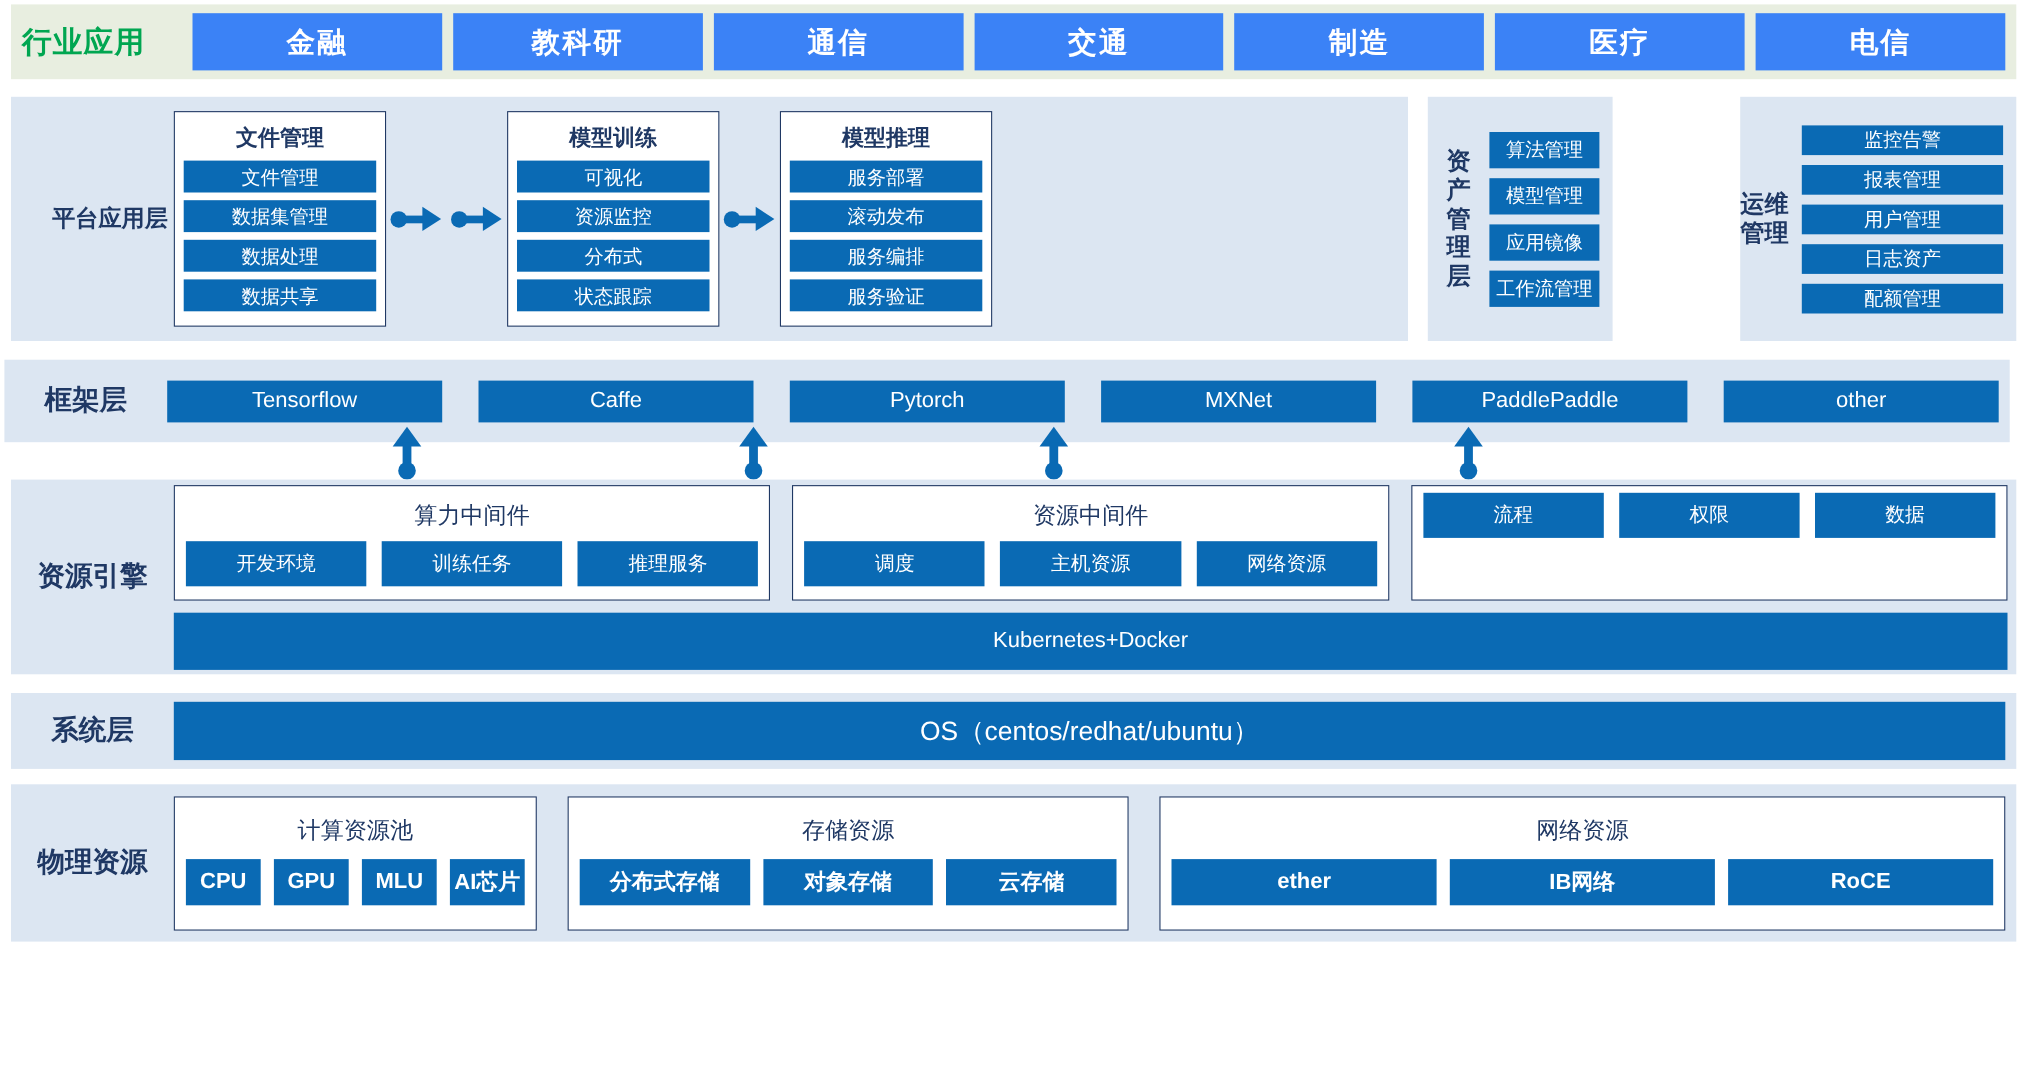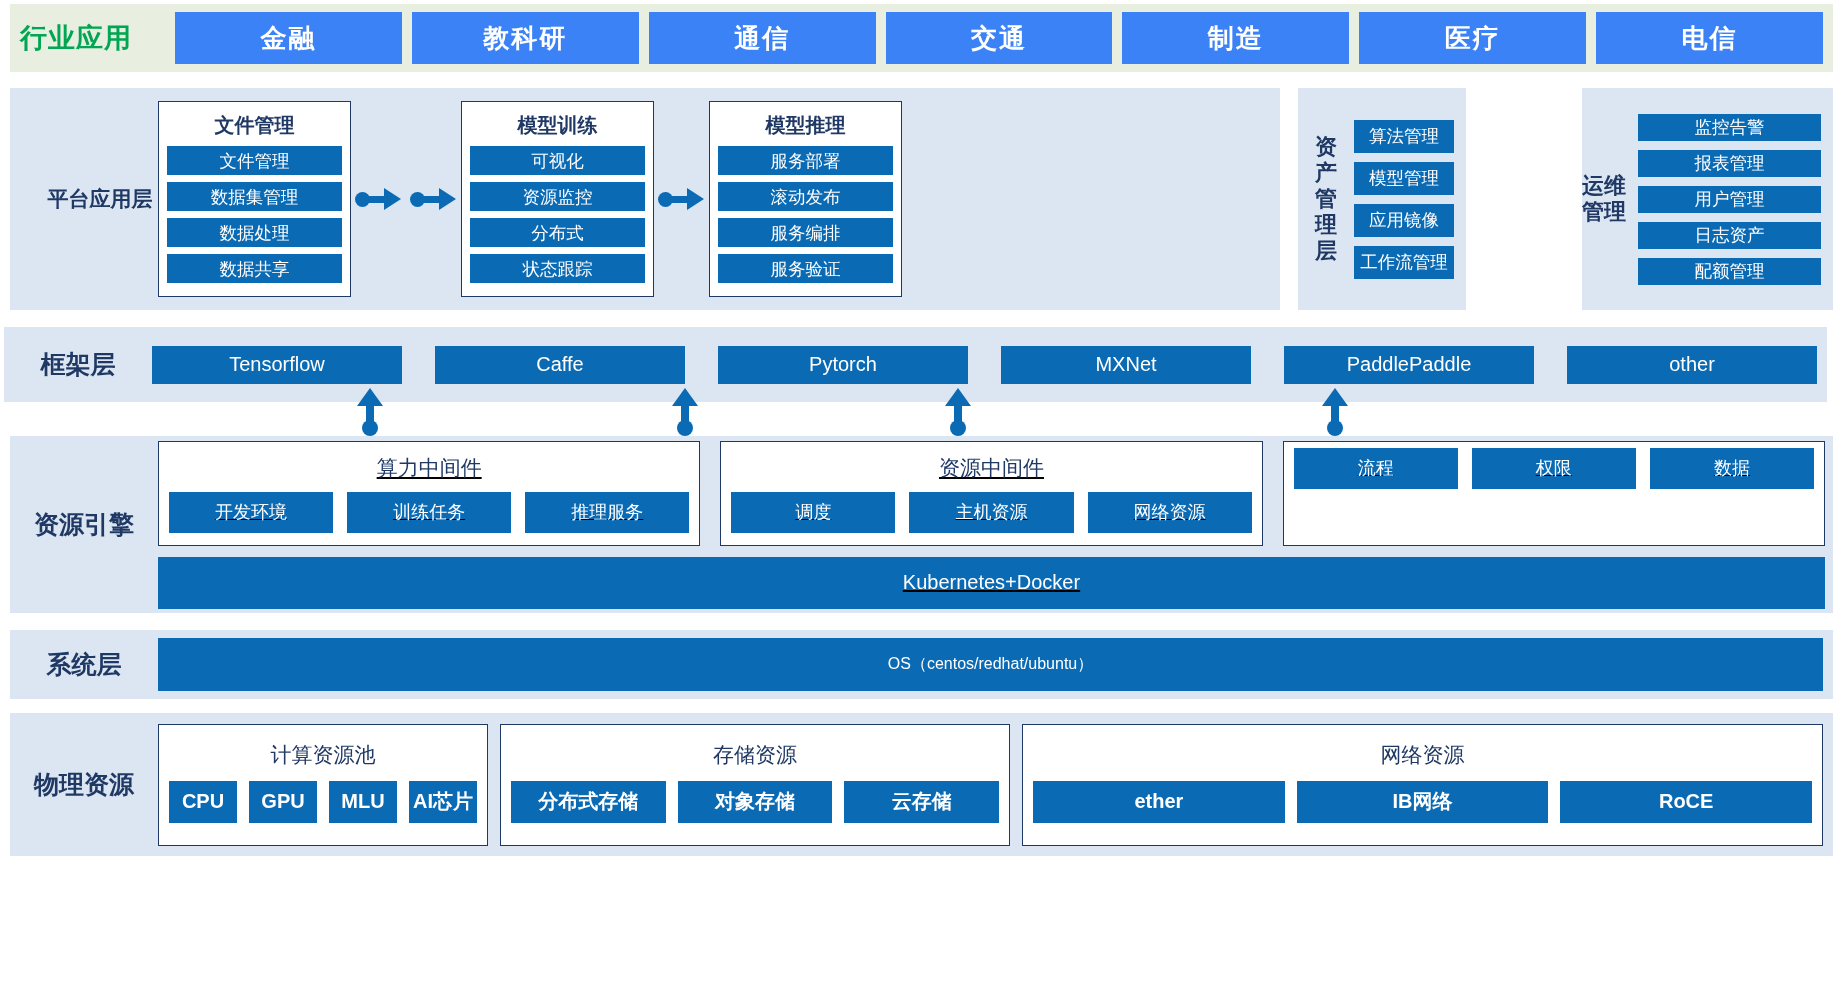--- a/index.html
+++ b/index.html
@@ -136,21 +136,21 @@
   }
   .up-arrow .udot {
     position: absolute; left: 5px; top: 32px;
     width: 16px; height: 16px; border-radius: 50%;
     background: #0a6ab4;
   }
 
   
   #engine-band { left: 10px; top: 436px; width: 1823px; height: 177px; }
   #engine-label { width: 148px; font-size: 25px; }
-  .engine-right { flex: 1; padding-right: 8px; text-decoration: underline; }
+  .engine-right { flex: 1; padding-right: 8px; }
   .mw-row { display: flex; gap: 20px; }
   .mw-card {
     flex: 1; background: #ffffff; border: 1px solid #1f3864;
     height: 105px; padding: 6px 10px 10px 10px;
     display: flex; flex-direction: column;
   }
   .mw-title {
     color: #1f3864; font-size: 21px; text-align: center;
     padding: 6px 0 10px 0;
   }
@@ -165,28 +165,28 @@
     height: 52px; font-size: 20px;
     display: flex; align-items: center; justify-content: center;
   }
 
   
   #system-band { left: 10px; top: 630px; width: 1823px; height: 69px; }
   #system-label { width: 148px; font-size: 25px; }
   #os-bar {
     flex: 1; margin-right: 10px;
     background: #0a6ab4; color: #ffffff; height: 53px;
-    font-size: 16px;
+    font-size: 24px;
     display: flex; align-items: center; justify-content: center;
   }
 
   
   #physical-band { left: 10px; top: 713px; width: 1823px; height: 143px; }
   #physical-label { width: 148px; font-size: 25px; }
-  .phys-right { flex: 1; display: flex; gap: 12px; padding-right: 10px; }
+  .phys-right { flex: 1; display: flex; gap: 28px; padding-right: 10px; }
   .phys-card {
     background: #ffffff; border: 1px solid #1f3864;
     height: 122px; padding: 6px 10px 10px 10px;
     display: flex; flex-direction: column;
   }
   #phys-card-compute { width: 330px; }
   #phys-card-storage { width: 510px; }
   #phys-card-network { flex: 1; }
   .phys-title {
     color: #1f3864; font-size: 21px; text-align: center;

